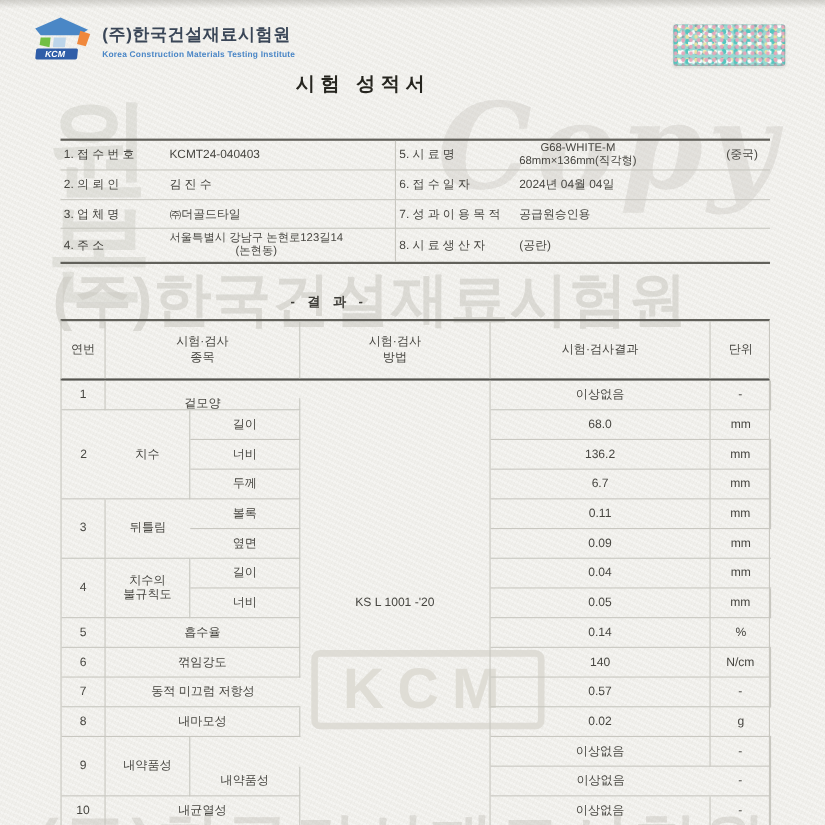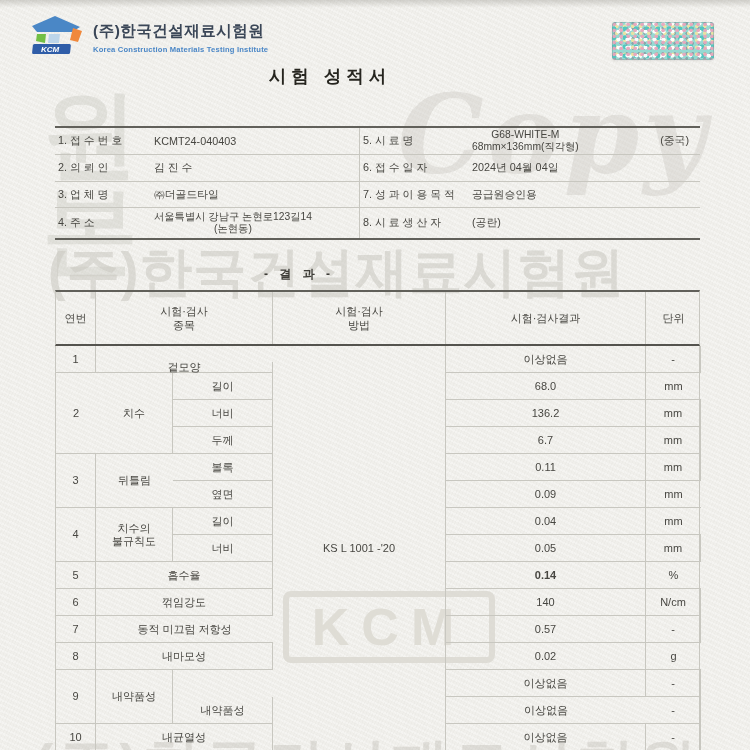--- a/index.html
+++ b/index.html
@@ -193,21 +193,21 @@
     <div class="c pre" style="grid-area: 7 / 2 / span 2;">치수의
 불규칙도</div>
     <div class="c" style="grid-area: 7 / 3;">길이</div>
     <div class="c" style="grid-area: 8 / 3;">너비</div>
     <div class="c" style="grid-area: 7 / 5;">0.04</div>
     <div class="c" style="grid-area: 7 / 6;">mm</div>
     <div class="c" style="grid-area: 8 / 5;">0.05</div>
     <div class="c" style="grid-area: 8 / 6;">mm</div>
     <div class="c" style="grid-area: 9 / 1 / span 1;">5</div>
     <div class="c pre" style="grid-area: 9 / 2 / span 1 / span 2;">흡수율</div>
-    <div class="c" style="grid-area: 9 / 5; font-weight: bold;">0.14</div>
+    <div class="c" style="grid-area: 9 / 5;">0.14</div>
     <div class="c" style="grid-area: 9 / 6;">%</div>
     <div class="c" style="grid-area: 10 / 1 / span 1;">6</div>
     <div class="c pre" style="grid-area: 10 / 2 / span 1 / span 2;">꺾임강도</div>
     <div class="c" style="grid-area: 10 / 5;">140</div>
     <div class="c" style="grid-area: 10 / 6;">N/cm</div>
     <div class="c" style="grid-area: 11 / 1 / span 1;">7</div>
     <div class="c pre" style="grid-area: 11 / 2 / span 1 / span 2;">동적 미끄럼 저항성</div>
     <div class="c" style="grid-area: 11 / 5;">0.57</div>
     <div class="c" style="grid-area: 11 / 6;">-</div>
     <div class="c" style="grid-area: 12 / 1 / span 1;">8</div>

